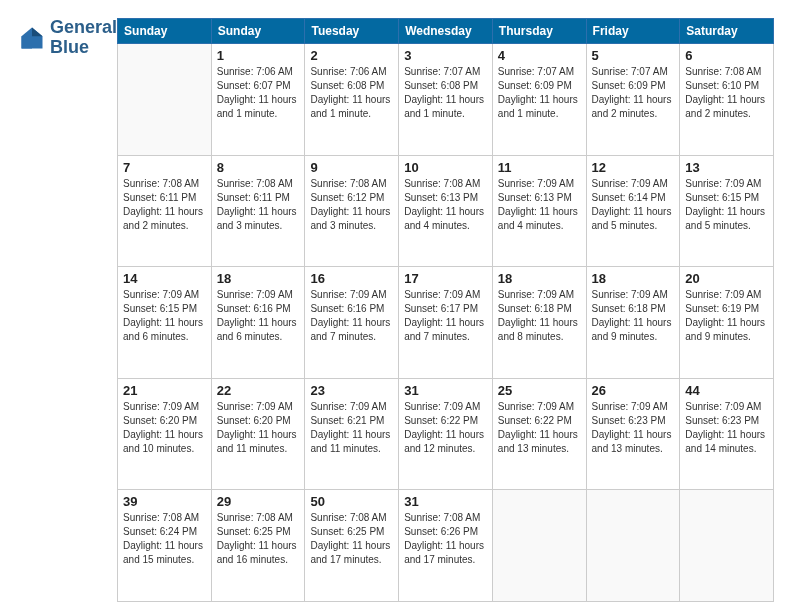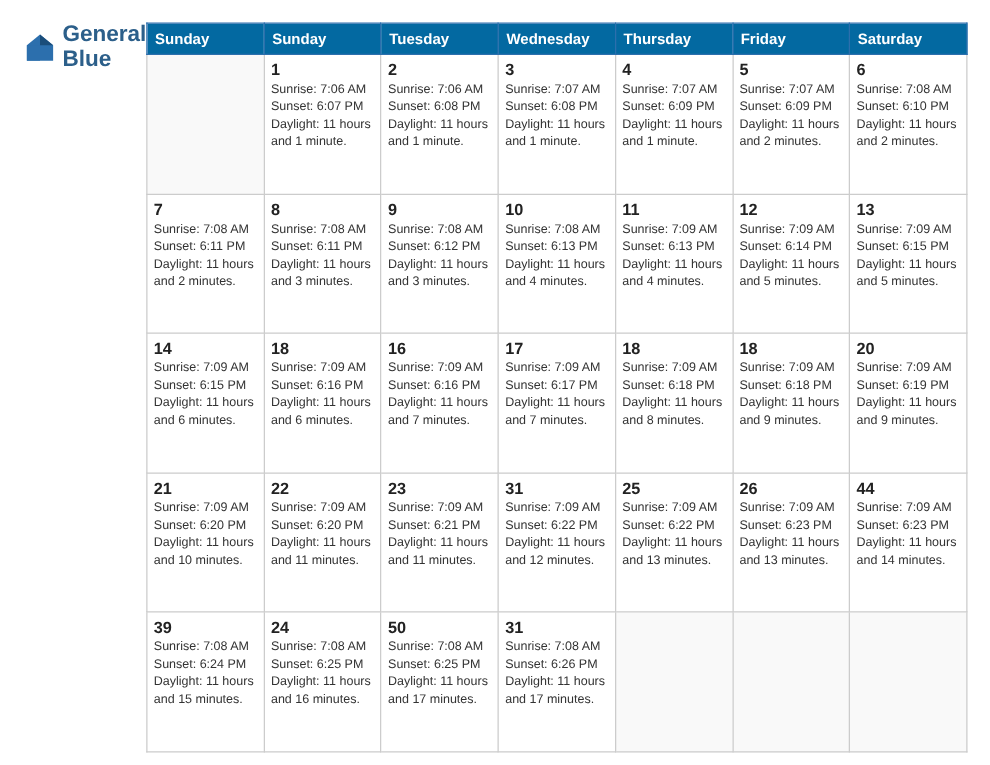--- a/index.html
+++ b/index.html
@@ -325,21 +325,21 @@
         </tr>
         <tr>
           <td>
             <span class="day-num">39</span>
             <div class="day-info" style="white-space: pre-line;">Sunrise: 7:08 AM
 Sunset: 6:24 PM
 Daylight: 11 hours
 and 15 minutes.</div>
           </td>
           <td>
-            <span class="day-num">24</span>
+            <span class="day-num">29</span>
             <div class="day-info" style="white-space: pre-line;">Sunrise: 7:08 AM
 Sunset: 6:25 PM
 Daylight: 11 hours
 and 16 minutes.</div>
           </td>
           <td>
             <span class="day-num">50</span>
             <div class="day-info" style="white-space: pre-line;">Sunrise: 7:08 AM
 Sunset: 6:25 PM
 Daylight: 11 hours

